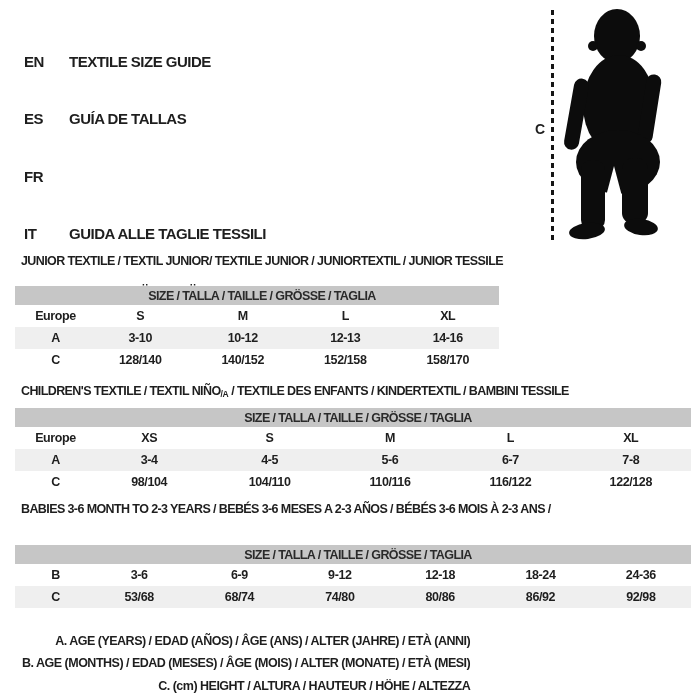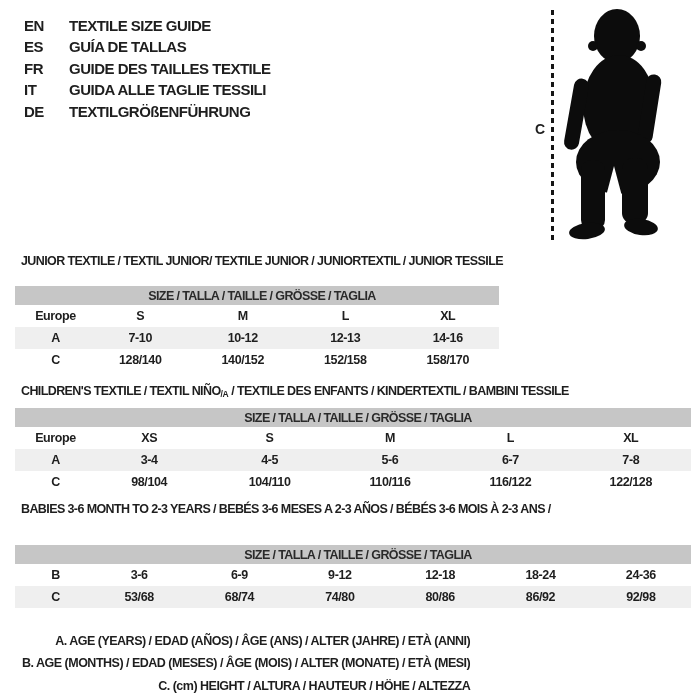--- a/index.html
+++ b/index.html
@@ -5,21 +5,21 @@
   * { margin:0; padding:0; box-sizing:border-box; }
   html,body { width:700px; height:700px; }
   body {
     position:relative; overflow:hidden; background:#ffffff;
     font-family:"Liberation Sans", sans-serif; color:#1e1e1e;
   }
   .abs { position:absolute; }
 
   
   .langs { left:24px; top:15px; list-style:none; }
-  .langs li { display:flex; font-size:15px; font-weight:bold; letter-spacing:-0.5px; line-height:21.4px; white-space:nowrap; }
+  .langs li { display:flex; font-size:15px; font-weight:bold; letter-spacing:-0.5px; line-height:21.4px; white-space:nowrap;margin-top:36px; }
   .langs .code { width:45px; flex:none; }
 
   
   .fig-c-label { left:535px; top:121px; font-size:14px; font-weight:bold; }
   .dashline { left:551px; top:10px; width:3px; height:232px;
     background:repeating-linear-gradient(to bottom,#151515 0 5px,transparent 5px 9px); }
   .toddler { left:556px; top:2px; }
 
   
   .sec-title { font-size:12.5px; font-weight:bold; letter-spacing:-0.6px; line-height:21.5px; white-space:nowrap; }
@@ -51,21 +51,20 @@
   <li>
     <span class="code">EN</span>
     <span>TEXTILE SIZE GUIDE</span>
   </li>
   <li>
     <span class="code">ES</span>
     <span>GUÍA DE TALLAS</span>
   </li>
   <li>
     <span class="code">FR</span>
-    <span>GUIDE DES TAILLES TEXTILE</span>
   </li>
   <li>
     <span class="code">IT</span>
     <span>GUIDA ALLE TAGLIE TESSILI</span>
   </li>
   <li>
     <span class="code">DE</span>
     <span>TEXTILGRÖßENFÜHRUNG</span>
   </li>
 </ul>
@@ -106,21 +105,21 @@
   <tbody>
     <tr>
       <td class="lbl">Europe</td>
       <td>S</td>
       <td>M</td>
       <td>L</td>
       <td>XL</td>
     </tr>
     <tr class="alt">
       <td class="lbl">A</td>
-      <td>7-10</td>
+      <td>3-10</td>
       <td>10-12</td>
       <td>12-13</td>
       <td>14-16</td>
     </tr>
     <tr>
       <td class="lbl">C</td>
       <td>128/140</td>
       <td>140/152</td>
       <td>152/158</td>
       <td>158/170</td>

